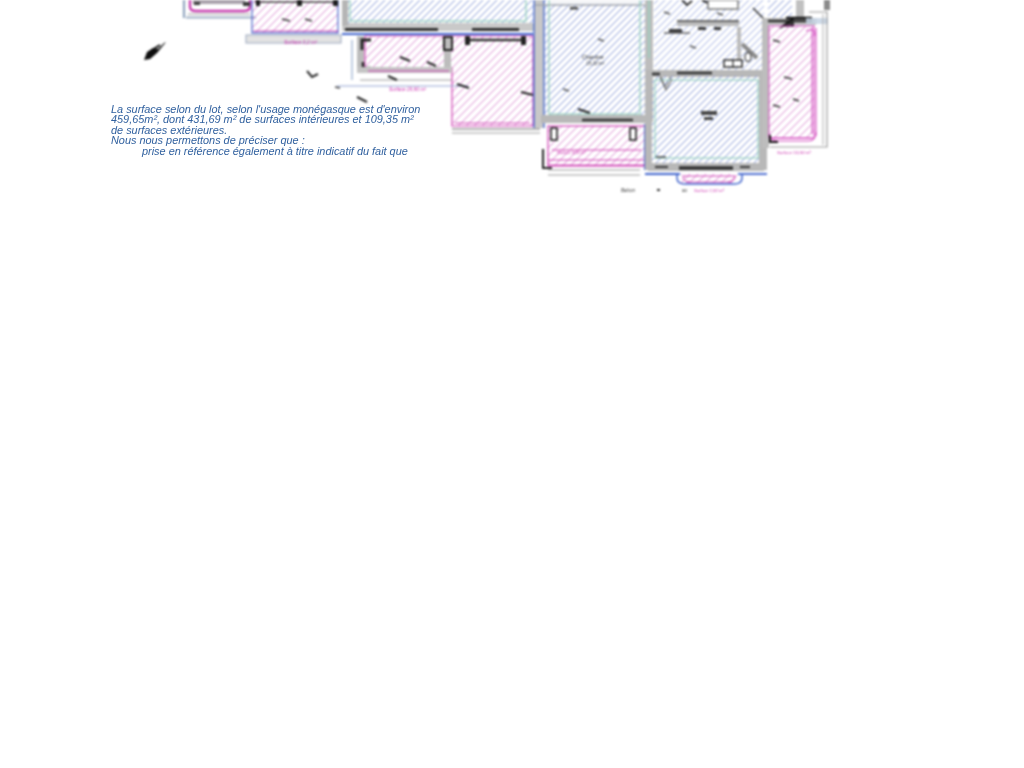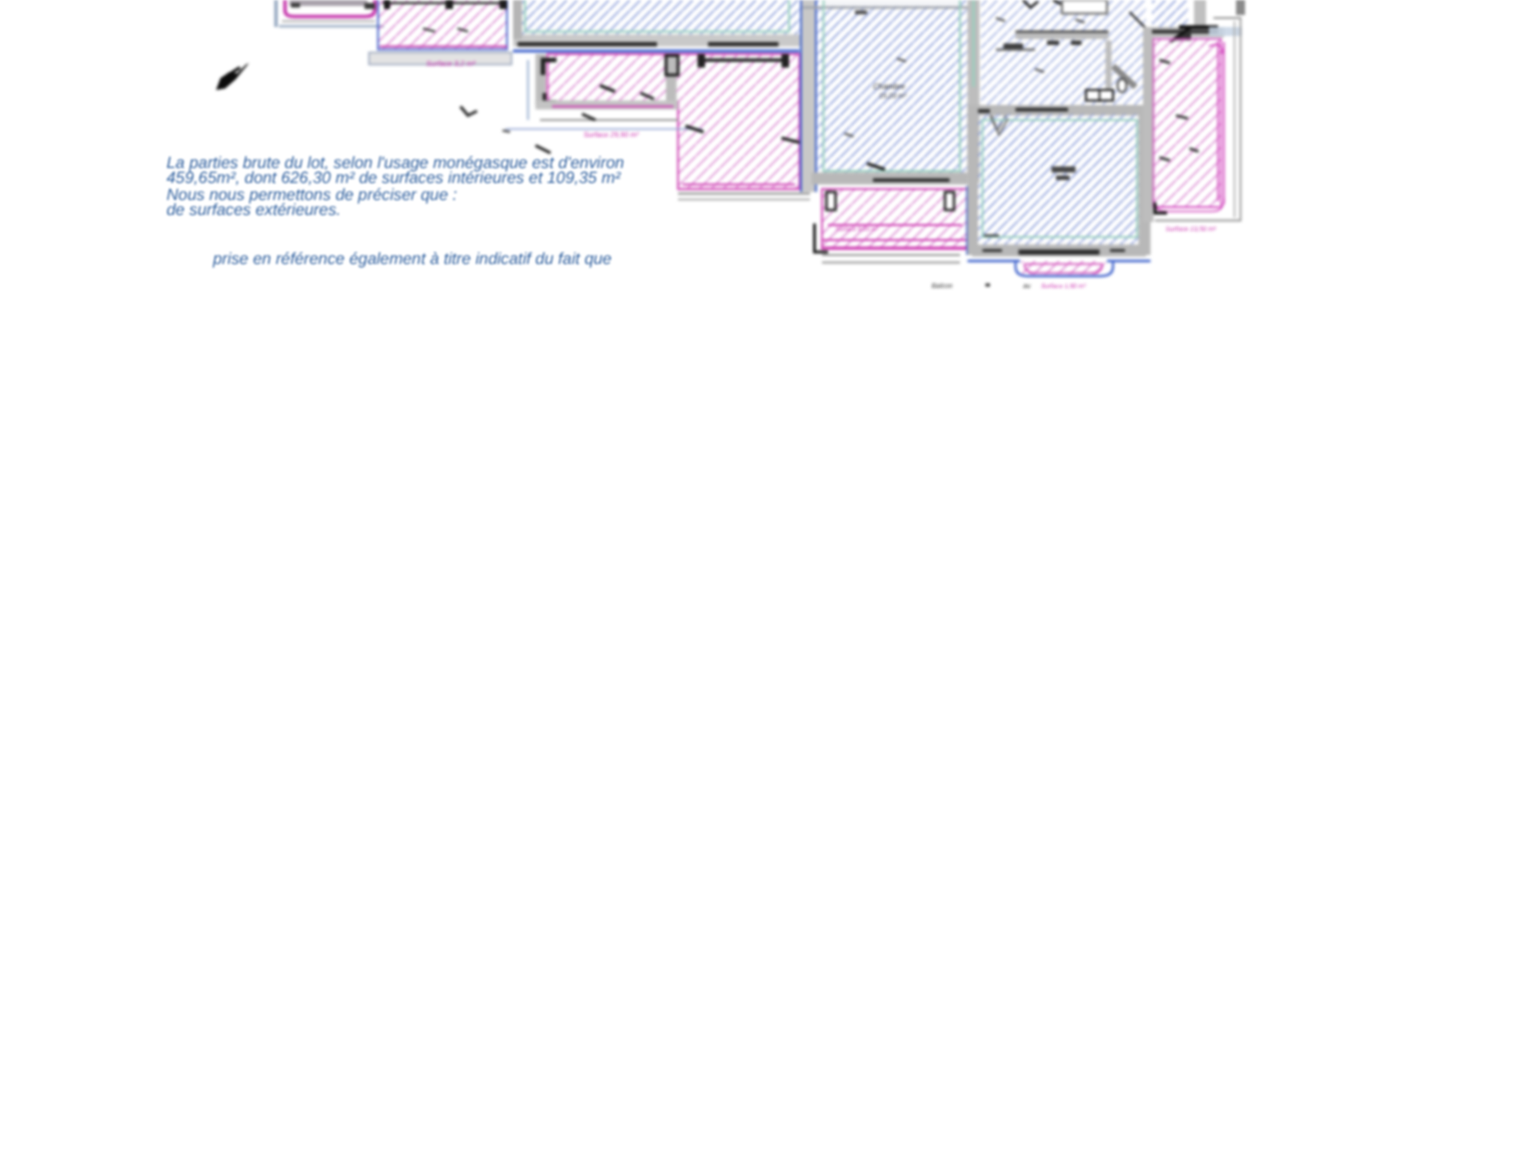--- a/index.html
+++ b/index.html
@@ -2,21 +2,21 @@
 <html><head>
 <meta charset="utf-8">
 <style>
   html,body{margin:0;padding:0;background:#ffffff;width:1024px;height:768px;overflow:hidden;}
   body{font-family:"Liberation Sans", sans-serif;}
   #plan{position:absolute;left:0;top:0;filter:blur(1.0px);}
   #note{position:absolute;left:111px;top:104px;width:340px;color:#31619f;
         font-style:italic;font-size:10.9px;line-height:10.4px;filter:blur(0.6px);
         letter-spacing:0px;}
   #note .ind{padding-left:31px;text-indent:-13px;}
-  #note .ind2{padding-left:31px;margin-top:22px;}
+  #note .ind2{padding-left:31px;}
 </style>
 </head>
 <body>
 
 <svg id="plan" width="1024" height="768" viewBox="0 0 1024 768">
 <defs>
   <pattern id="bh" width="7" height="7" patternUnits="userSpaceOnUse">
     <path d="M-1,8 L8,-1" stroke="#7d92d6" stroke-width="1.0" fill="none"></path>
   </pattern>
   <pattern id="ph" width="8" height="8" patternUnits="userSpaceOnUse">
@@ -300,18 +300,18 @@
 </g>
 
 <g>
   <path d="M144,60 L147,52 L153,48 L158,49 L164,43 L166,42 L157,53 L150,59 Z" fill="#0c0c0c"></path>
   <path d="M152,50 L160,45" stroke="#0c0c0c" stroke-width="2" fill="none"></path>
 </g>
 </g>
 </svg>
 
 <div id="note">
-  <div>La parties brute du lot, selon l'usage monégasque est d'environ</div>
-  <div>459,65m², dont 626,30 m² de surfaces intérieures et 109,35 m²</div>
+  <div>La surface selon du lot, selon l'usage monégasque est d'environ</div>
+  <div>459,65m², dont 431,69 m² de surfaces intérieures et 109,35 m²</div>
+  <div>de surfaces extérieures.</div>
   <div>Nous nous permettons de préciser que :</div>
-  <div>de surfaces extérieures.</div>
   <div class="ind2">prise en référence également à titre indicatif du fait que</div>
 </div>
 
 </body></html>

